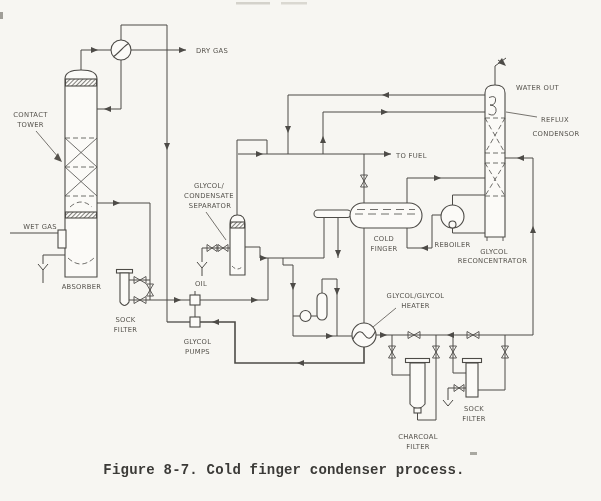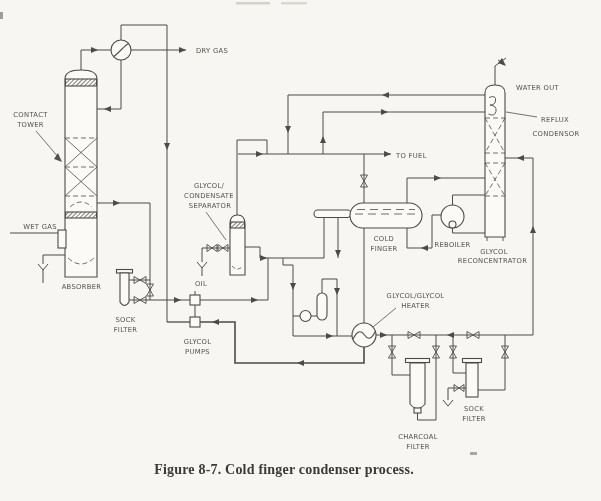--- a/index.html
+++ b/index.html
@@ -15,21 +15,21 @@
   svg text{
     font-family:"DejaVu Sans", sans-serif;
     font-size:6.8px;
     fill:#55524c;
     letter-spacing:.3px;
   }
   .caption{
     position:absolute;
     top:462px;left:0;width:568px;
     text-align:center;
-    font-family:Liberation Serif, serif;
+    font-family:Liberation Mono, monospace;
     font-weight:bold;
     font-size:14px;
     color:#3b3a37;
     letter-spacing:.2px;
   }
 </style>
 </head>
 <body>
 
 <div class="page">

